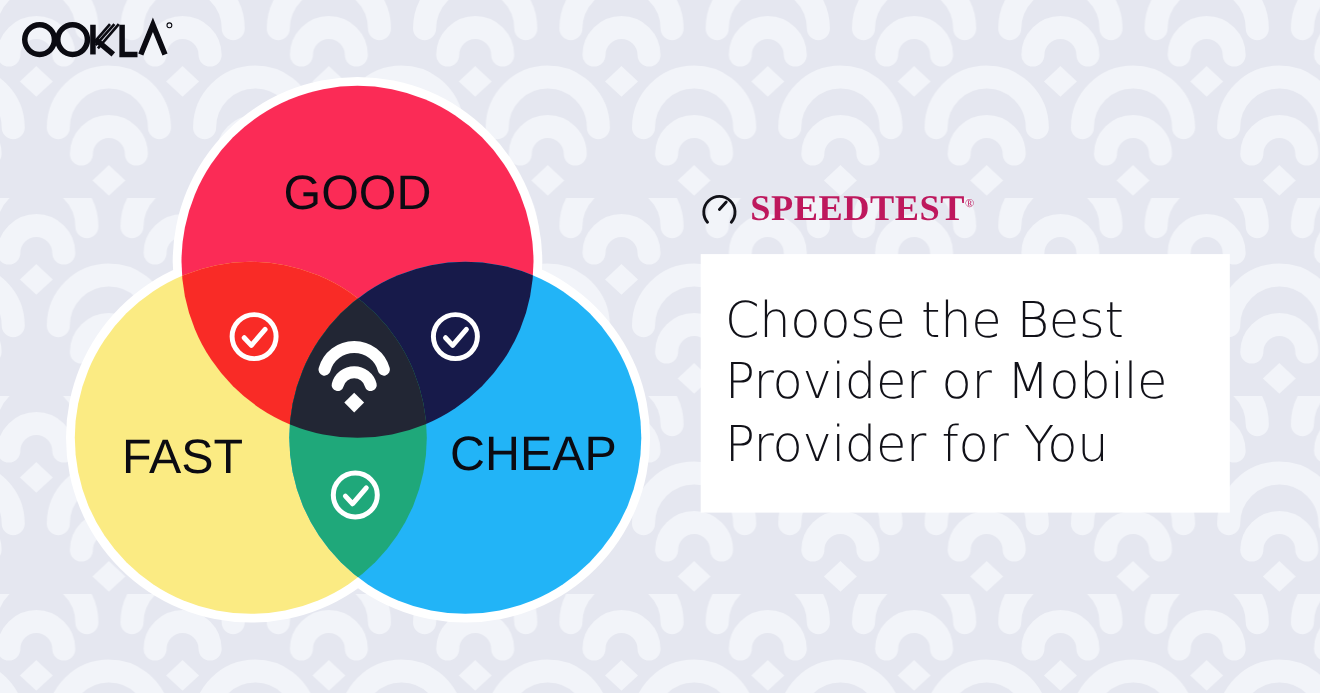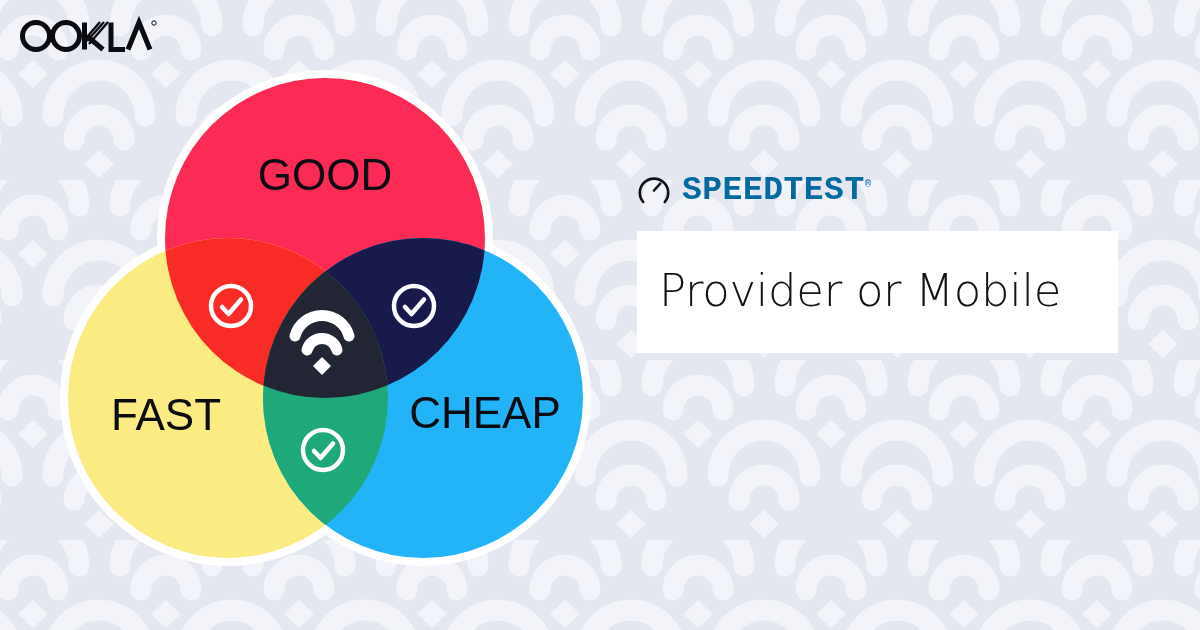--- a/index.html
+++ b/index.html
@@ -65,25 +65,25 @@
     height: 44px;
     margin-bottom: 19px;
   }
   .speedtest-gauge {
     width: 34px;
     height: 34px;
     margin-right: 11px;
     flex: none;
   }
   .speedtest-word {
-    font-family: Liberation Mono, monospace;
+    font-family: Liberation Serif, serif;
     font-weight: bold;
     font-size: 33px;
     letter-spacing: 0.5px;
-    color: #0369a1;
+    color: #be185d;
     line-height: 1;
     white-space: nowrap;
   }
   .speedtest-reg {
     font-size: 11px;
     vertical-align: super;
     font-weight: normal;
     letter-spacing: 0;
   }
   .headline-card {
@@ -220,19 +220,21 @@
     <div class="speedtest-lockup">
       <svg class="speedtest-gauge" viewBox="0 0 34 34" aria-hidden="true">
         <path d="M 6.2 29 A 14.2 14.2 0 1 1 27.8 29" fill="none" stroke="#111118" stroke-width="2.6" stroke-linecap="round"></path>
         <path d="M 17 17.5 L 23.2 10.6" fill="none" stroke="#111118" stroke-width="2.6" stroke-linecap="round"></path>
       </svg>
       <div class="speedtest-word"><span>SPEEDTEST</span><span class="speedtest-reg">®</span></div>
     </div>
 
     <div class="headline-card">
       <h1 class="headline">
+        <span class="line">Choose the Best</span>
         <span class="line">Provider or Mobile</span>
+        <span class="line">Provider for You</span>
       </h1>
     </div>
 
   </div>
 
 </div>
 
 </body></html>

